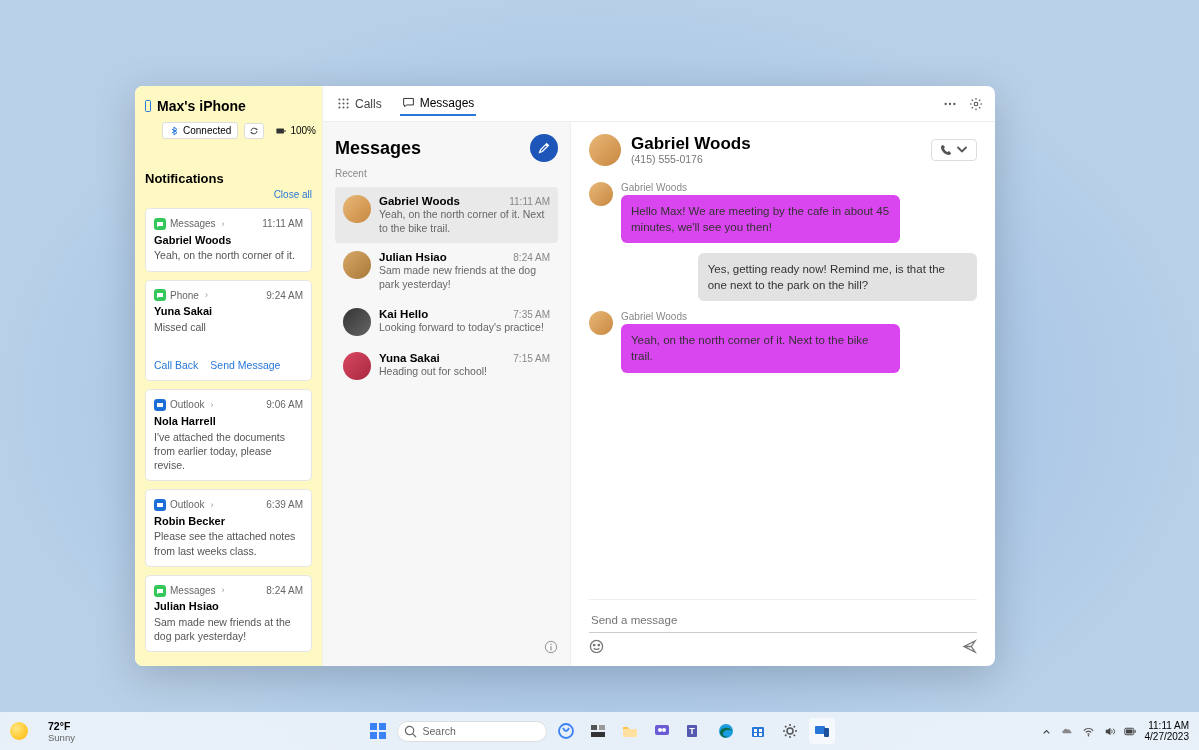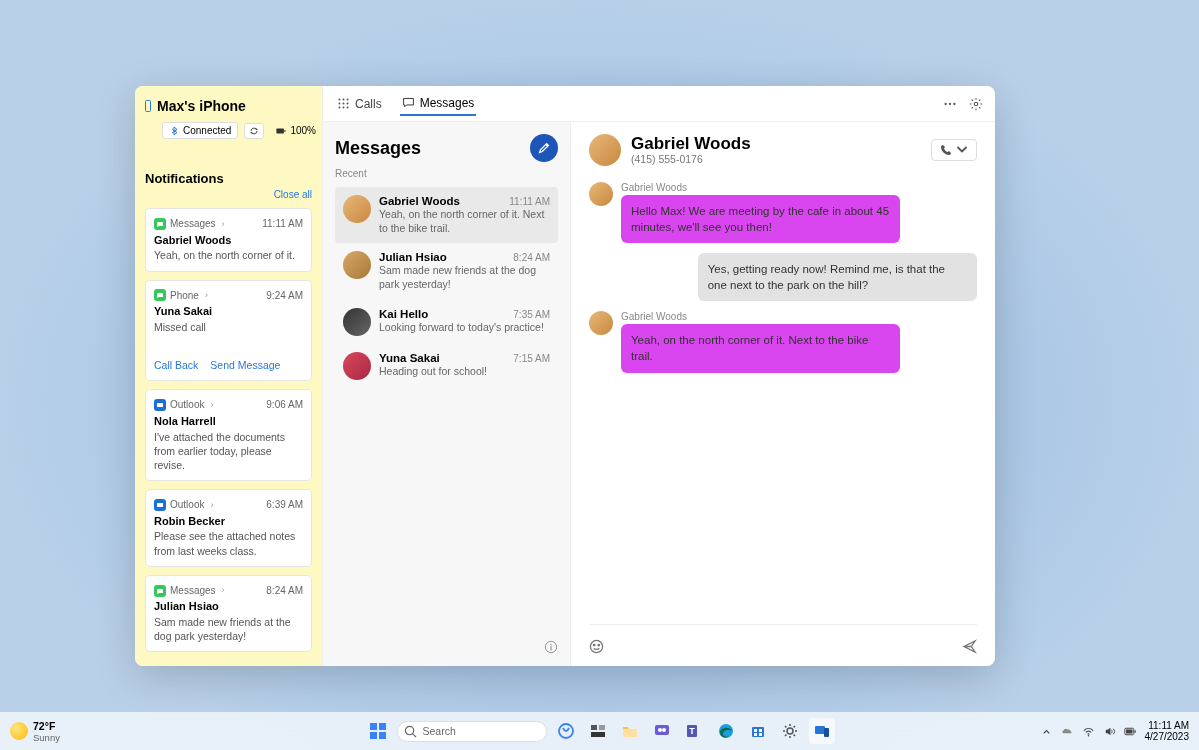--- a/index.html
+++ b/index.html
@@ -95,21 +95,21 @@
   .msg-group.mine{justify-content:flex-end;}
   .msg-group.mine .msg-col{align-items:flex-end;margin-left:44px;}
   .msg-group.mine .bubble{background:#e2e2e2;}
   .conv-input{border-top:1px solid #eee;padding-top:8px;}
   .input-box{width:100%;border:none;border-bottom:1px solid #ccc;font-size:11.5px;padding:6px 2px;outline:none;}
   .input-tools{display:flex;justify-content:space-between;margin-top:6px;}
   .input-tools svg{width:15px;height:15px;cursor:pointer;stroke:#777;fill:none;stroke-width:1.4;}
 
   
   .taskbar{position:absolute;left:0;right:0;bottom:0;height:38px;background:rgba(235,242,250,.92);backdrop-filter:blur(8px);display:flex;align-items:center;padding:0 10px;font-size:10.5px;}
-  .tb-left{display:flex;align-items:center;gap:5px;}
+  .tb-left{display:flex;align-items:center;gap:20px;}
   .weather-icon{width:18px;height:18px;border-radius:50%;background:radial-gradient(circle at 35% 35%, #ffe680, #ffb700);}
   .tb-center{position:absolute;left:50%;transform:translateX(-50%);display:flex;align-items:center;gap:6px;}
   .tb-icon{width:26px;height:26px;border-radius:4px;display:flex;align-items:center;justify-content:center;cursor:pointer;}
   .tb-icon svg{width:18px;height:18px;}
   .tb-icon.active{background:rgba(255,255,255,.55);}
   .search-pill{display:flex;align-items:center;gap:6px;background:#fff;border-radius:14px;padding:3px 10px 3px 6px;border:1px solid #ddd;width:150px;}
   .search-pill svg{width:13px;height:13px;}
   .search-pill span{color:#666;}
   .tb-right{margin-left:auto;display:flex;align-items:center;gap:8px;}
   .tb-right svg{width:13px;height:13px;}
@@ -379,20 +379,21 @@
               </div>
               <div class="msg-group">
                 <div class="avatar av1"></div>
                 <div class="msg-col">
                   <div class="msg-sender">Gabriel Woods</div>
                   <div class="bubble">Yeah, on the north corner of it. Next to the bike trail.</div>
                 </div>
               </div>
             </div>
           <div class="conv-input">
+            <input class="input-box" placeholder="Send a message" style="">
             <div class="input-tools">
               <svg viewBox="0 0 16 16">
                   <circle cx="8" cy="8" r="6.5"></circle>
                   <circle cx="5.5" cy="6.5" r="0.8" fill="#777"></circle>
                   <circle cx="10.5" cy="6.5" r="0.8" fill="#777"></circle>
                   <path d="M5 10c1 1.5 5 1.5 6 0"></path>
                 </svg>
               <svg viewBox="0 0 16 16">
                   <path d="M2 8l12-6-4 6 4 6-12-6z M10 8H2"></path>
                 </svg>

